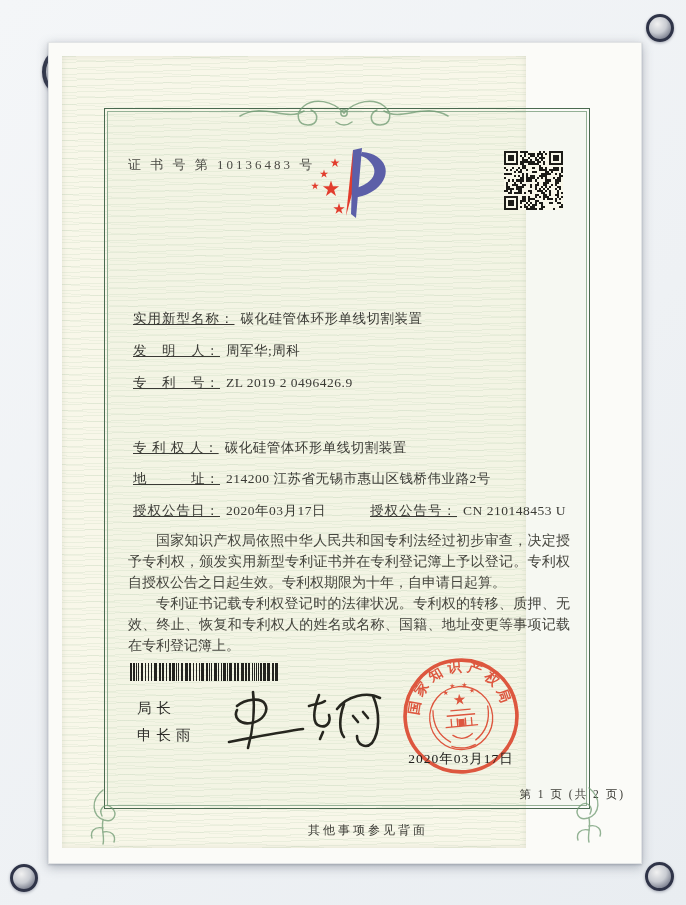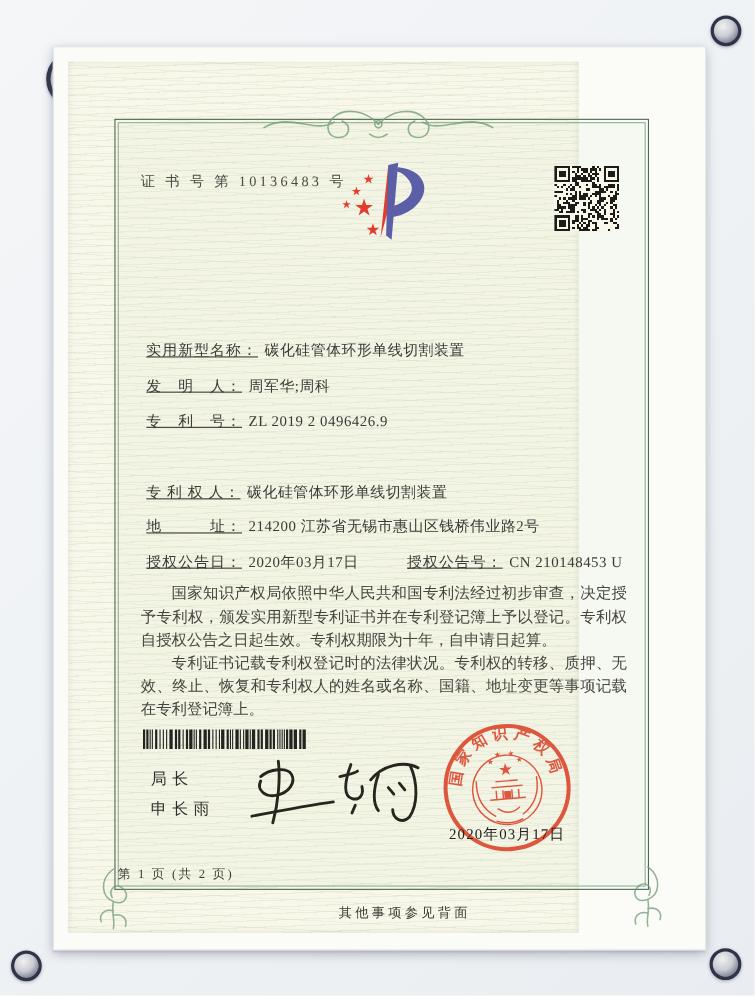--- a/index.html
+++ b/index.html
@@ -35,22 +35,22 @@
   .grant .pair2{margin-left:44px;}
   .body-text{left:66px;top:474px;width:442px;font-size:14px;line-height:21px;
     color:#45453e;text-align:justify;}
   .body-text p{margin:0;text-indent:2em;}
   .barcode{left:68px;top:607px;width:154px;height:18px;}
   .signer{left:75px;font-size:14.5px;letter-spacing:5px;color:#2e2e2a;}
   .signature{left:155px;top:612px;width:172px;height:102px;}
   .seal{left:338px;top:599px;width:122px;height:122px;transform:rotate(-5deg);opacity:.92;}
   .seal-date{left:336px;top:694px;width:126px;text-align:center;font-size:13.5px;
     color:#20201d;letter-spacing:1px;z-index:5;}
-  .page-info{left:45px;top:731px;width:478px;text-align:left;font-size:11.5px;
-    letter-spacing:2px;color:#3c3c36;}
+  .page-info{left:45px;top:731px;width:478px;text-align:right;font-size:11.5px;
+    letter-spacing:2px;color:#3c3c36;padding-left:40px;}
   .back-note{left:0;top:766px;width:564px;text-align:center;font-size:12px;
     letter-spacing:3px;color:#3c3c36;padding-left:24px;}
   .ornament{pointer-events:none;}
 </style>
 </head>
 <body>
 
 <div class="stage">
 
   <div class="screw tl"></div>

